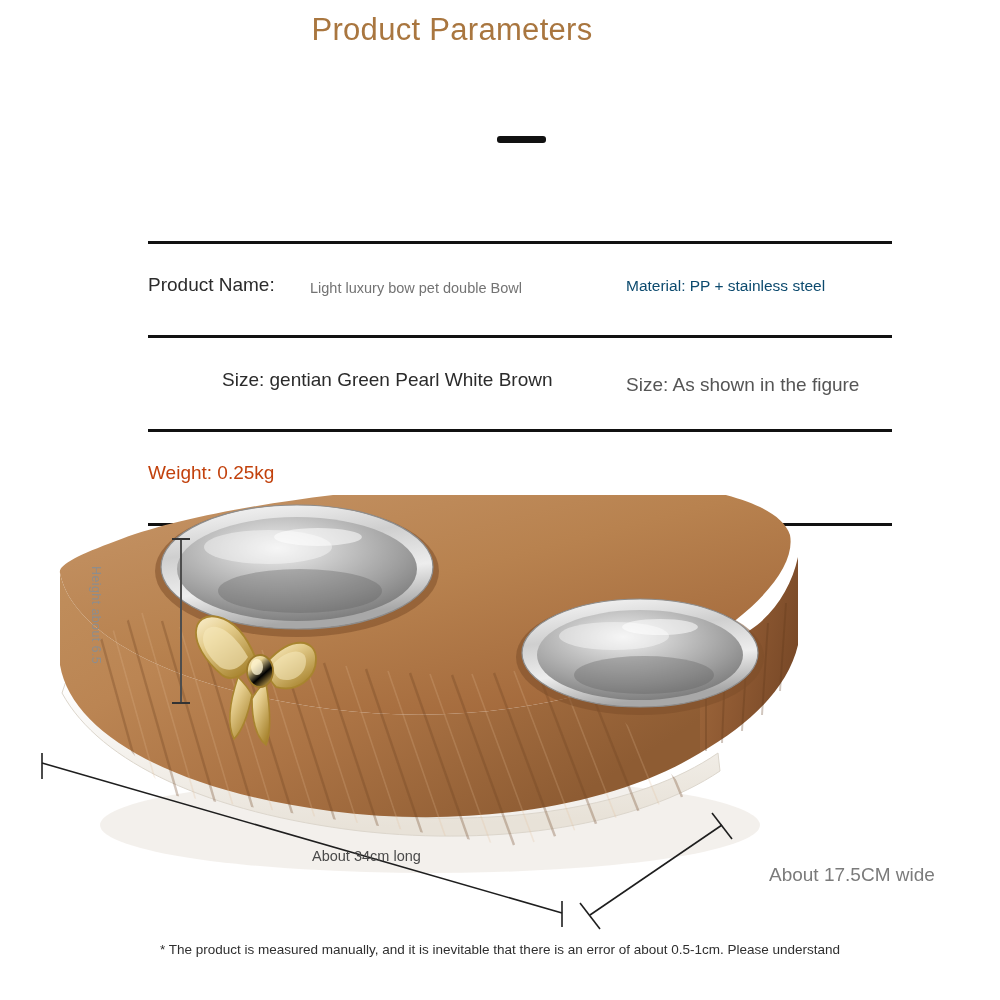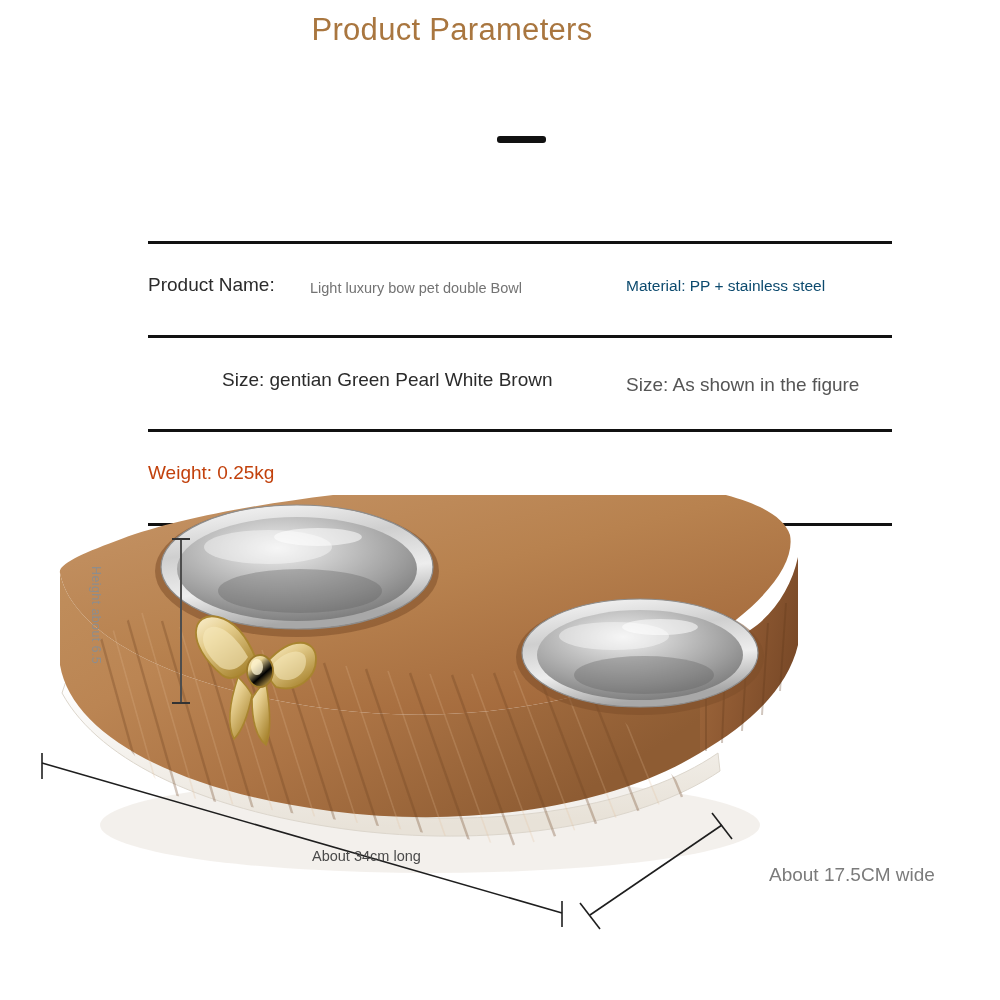--- a/index.html
+++ b/index.html
@@ -307,14 +307,15 @@
   </div>
 
   <div class="dim-h-line"></div>
   <div class="dim-h-cap-top"></div>
   <div class="dim-h-cap-bot"></div>
   <div class="dim-h-label">Height about 6.5</div>
 
   <div class="dim-long-label">About 34cm long</div>
   <div class="dim-wide-label">About 17.5CM wide</div>
 
+  <div class="footnote">* The product is measured manually, and it is inevitable that there is an error of about 0.5-1cm. Please understand</div>
 
 </div>
 
 </body></html>

